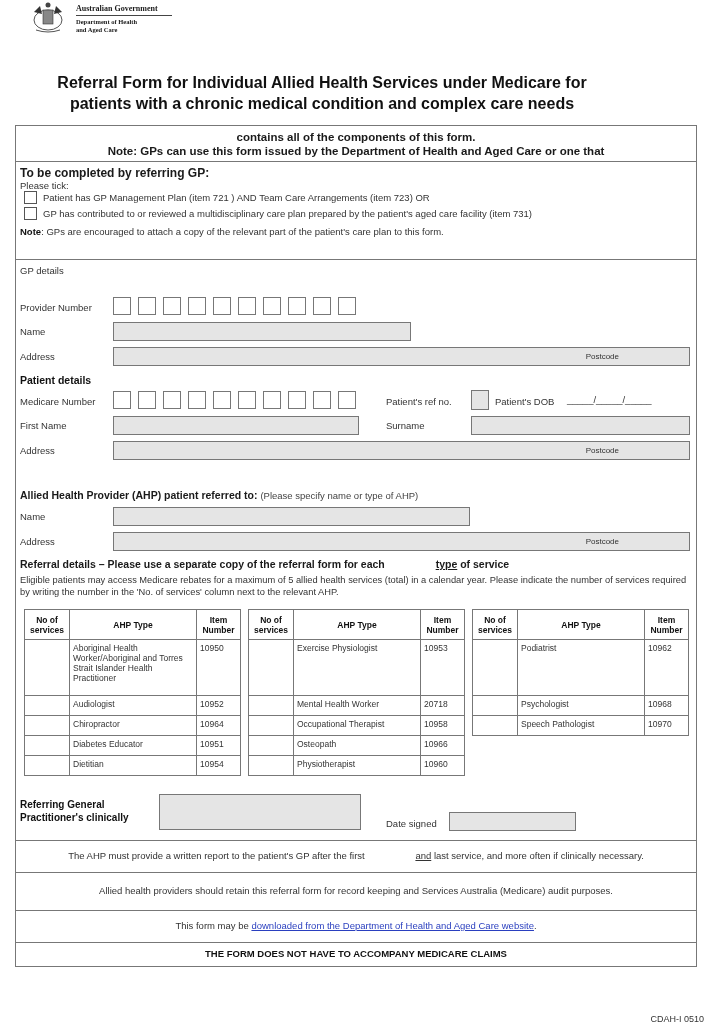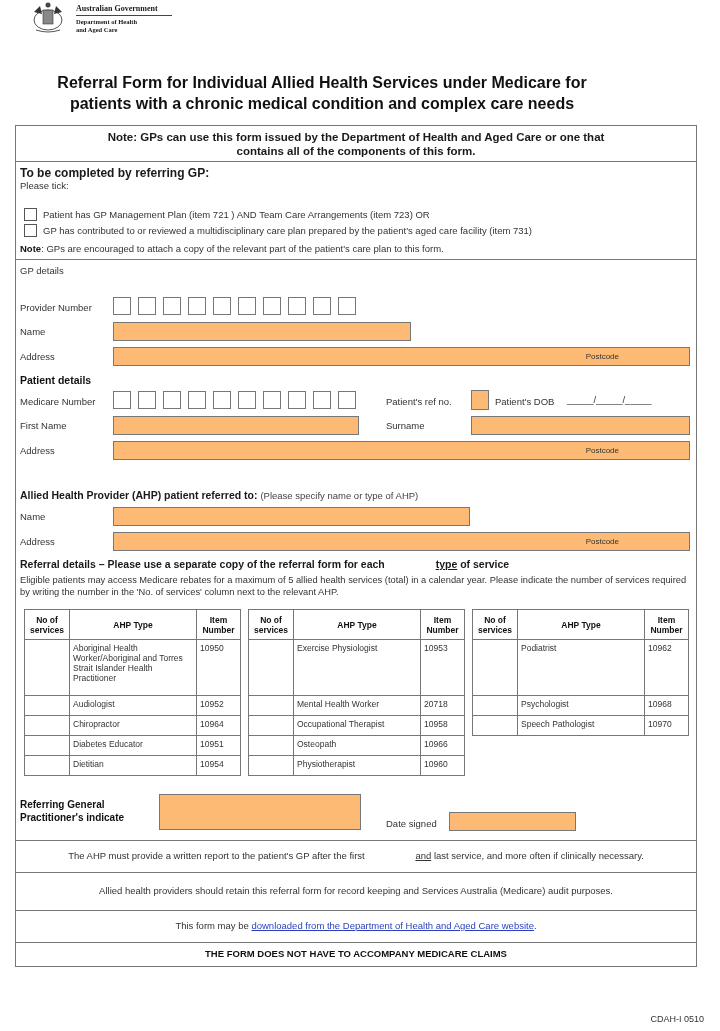--- a/index.html
+++ b/index.html
@@ -15,28 +15,28 @@
 
     .title { position: absolute; left: 0; top: 72px; width: 644px; text-align: center; font-size: 16px; font-weight: bold; line-height: 21px; color: #111; }
 
     .frame { position: absolute; left: 15px; top: 125px; width: 682px; height: 842px; border: 1px solid #777; }
 
     .note-box { position: absolute; left: 0; top: 0; width: 680px; height: 36px; border-bottom: 1px solid #777; text-align: center; font-size: 11.5px; font-weight: bold; line-height: 14px; padding-top: 4px; }
 
     .sec-gp { position: absolute; left: 0; top: 36px; width: 680px; height: 98px; border-bottom: 1px solid #777; padding: 4px 4px; }
     .h-bold { font-size: 12px; font-weight: bold; }
     .small { font-size: 9.5px; color: #333; }
-    .tick-row { display: flex; align-items: center; margin-top: 17px; font-size: 9.5px; color: #333; }
+    .tick-row { display: flex; align-items: center; margin-top: 0; font-size: 9.5px; color: #333; }
     .tick-box { width: 13px; height: 13px; border: 1px solid #555; margin-left: 4px; margin-right: 6px; }
     .note-line { font-size: 9.5px; color: #333; margin-top: 6px; }
 
     .abs { position: absolute; }
     .lbl { font-size: 9.5px; color: #333; }
     .lbl-b { font-size: 10.5px; font-weight: bold; color: #111; }
-    .field { border: 1px solid #777; background: #fdba74; }
+    .field { border: 1px solid #777; background: #e5e5e5; }
     .digit { width: 18px; height: 18px; border: 1px solid #777; display: inline-block; margin-right: 7px; }
     .postcode { position: absolute; right: 70px; top: 4px; font-size: 8px; color: #333; }
 
     table.ahp { border-collapse: collapse; font-size: 8.5px; color: #333; }
     table.ahp th, table.ahp td { border: 1px solid #777; vertical-align: top; padding: 3px 3px; }
     table.ahp th { font-weight: bold; color: #111; text-align: center; vertical-align: middle; height: 30px; }
     table.ahp td { height: 20px; }
 
     .bottom-row { position: absolute; left: 0; width: 680px; border-top: 1px solid #777; text-align: center; font-size: 9.5px; color: #333; }
     .link { color: #2a3fbf; text-decoration: underline; }
@@ -67,22 +67,22 @@
 </div>
 
 <div class="title">
   <div>Referral Form for Individual Allied Health Services under Medicare for</div>
   <div>patients with a chronic medical condition and complex care needs</div>
 </div>
 
 <div class="frame">
 
   <div class="note-box">
+    <div>contains all of the components of this form.</div>
     <div>Note: GPs can use this form issued by the Department of Health and Aged Care or one that</div>
-    <div>contains all of the components of this form.</div>
   </div>
 
   <div class="sec-gp">
     <div class="h-bold">To be completed by referring GP:</div>
     <div class="small">Please tick:</div>
     <div class="tick-row">
       <span class="tick-box"></span>
       <span>Patient has GP Management Plan (item 721 ) AND Team Care Arrangements (item 723) OR</span>
     </div>
     <div class="tick-row" style="margin-top:3px;">
@@ -237,21 +237,21 @@
     <tr>
       <td></td>
       <td>Speech Pathologist</td>
       <td>10970</td>
     </tr>
   </tbody>
     </table>
 
   <div class="abs" style="left:4px; top:672px; font-size:10px; font-weight:bold; line-height:13px; color:#111;">
     <div>Referring General</div>
-    <div>Practitioner's indicate</div>
+    <div>Practitioner's clinically</div>
   </div>
   <div class="abs field" style="left:143px; top:668px; width:202px; height:36px;"></div>
   <div class="abs lbl" style="left:370px; top:692px;">Date signed</div>
   <div class="abs field" style="left:433px; top:686px; width:127px; height:19px;"></div>
 
   <div class="bottom-row" style="top:714px; height:32px; line-height:30px;">
     <span>The AHP must provide a written report to the patient's GP after the first </span><span class="u">and</span><span> last service, and more often if clinically necessary.</span>
   </div>
   <div class="bottom-row" style="top:746px; height:38px; line-height:36px;">Allied health providers should retain this referral form for record keeping and Services Australia (Medicare) audit purposes.</div>
   <div class="bottom-row" style="top:784px; height:32px; line-height:30px;">

